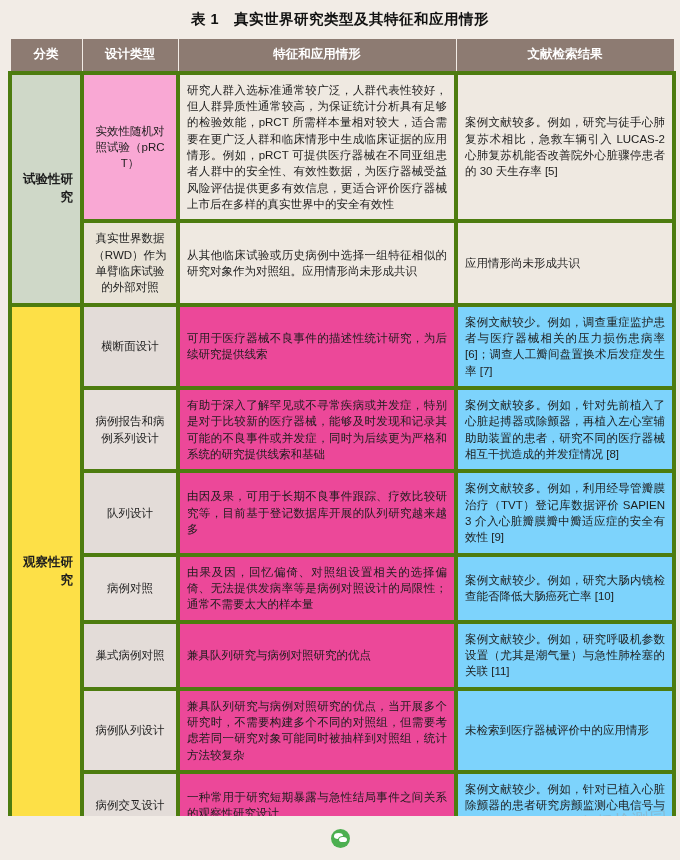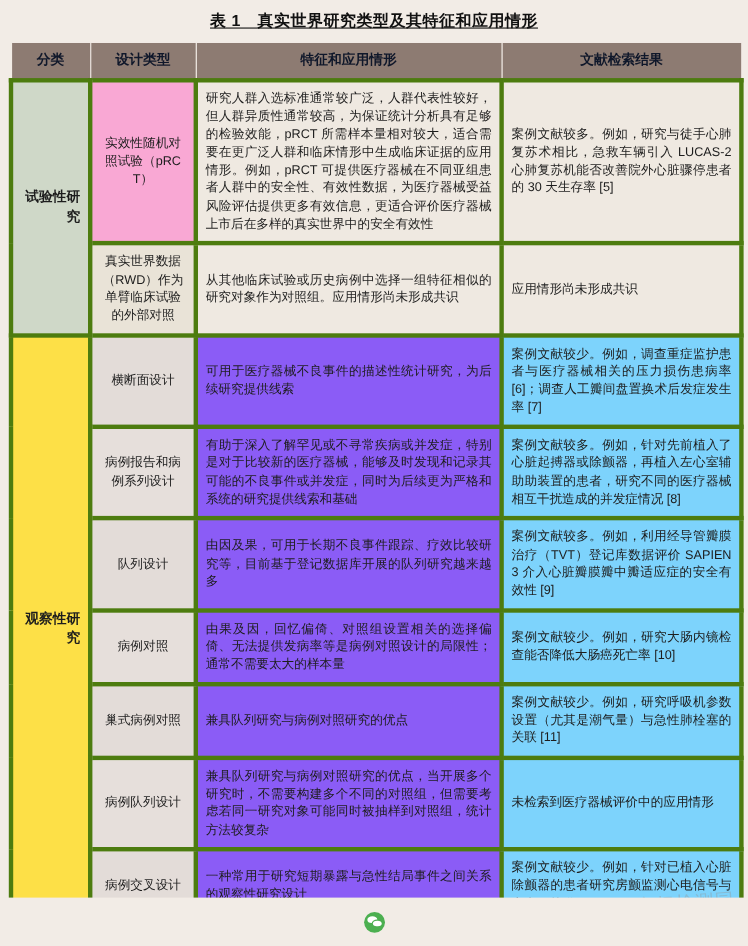--- a/index.html
+++ b/index.html
@@ -22,32 +22,31 @@
     box-sizing: border-box;
     padding: 0 8px;
   }
   .title {
     text-align: center;
     font-size: 14.5px;
     font-weight: bold;
     letter-spacing: 0.5px;
     padding: 10px 0 9px 0;
     color: #111;
-    text-decoration: underline;
   }
   table.main {
     width: 664px;
     border-collapse: collapse;
     table-layout: fixed;
     font-size: 11.5px;
     line-height: 1.42;
   }
   table.main th {
     background: #8d7b72;
-    color: #0f172a;
+    color: #ffffff;
     font-weight: bold;
     font-size: 12.5px;
     text-align: center;
     padding: 7px 4px;
     border: 1px solid #f2ece6;
     vertical-align: middle;
   }
   table.main td {
     border: 4px solid #4d7c0f;
     padding: 7px 7px;
@@ -68,21 +67,21 @@
   }
   .d-a1 { background: #f9a8d4; margin-top: 35px; }
   .d-a2 { background: #e9e3d7; }
   .d-b1 { background: #e3dcd8; }
   .d-b2 { background: #e6dfdb; }
   .feature-cell {
     text-align: justify;
     text-justify: inter-ideograph;
     background: #efe9e1;
   }
-  .f-b { background: #8b5cf6; }
+  .f-b { background: #ec4899; }
   .lit-cell {
     text-align: justify;
     text-justify: inter-ideograph;
     background: #efe9e1;
   }
   .l-b { background: #7dd3fc; }
   .note {
     font-size: 10px;
     color: #222;
     padding: 6px 2px 0 2px;

